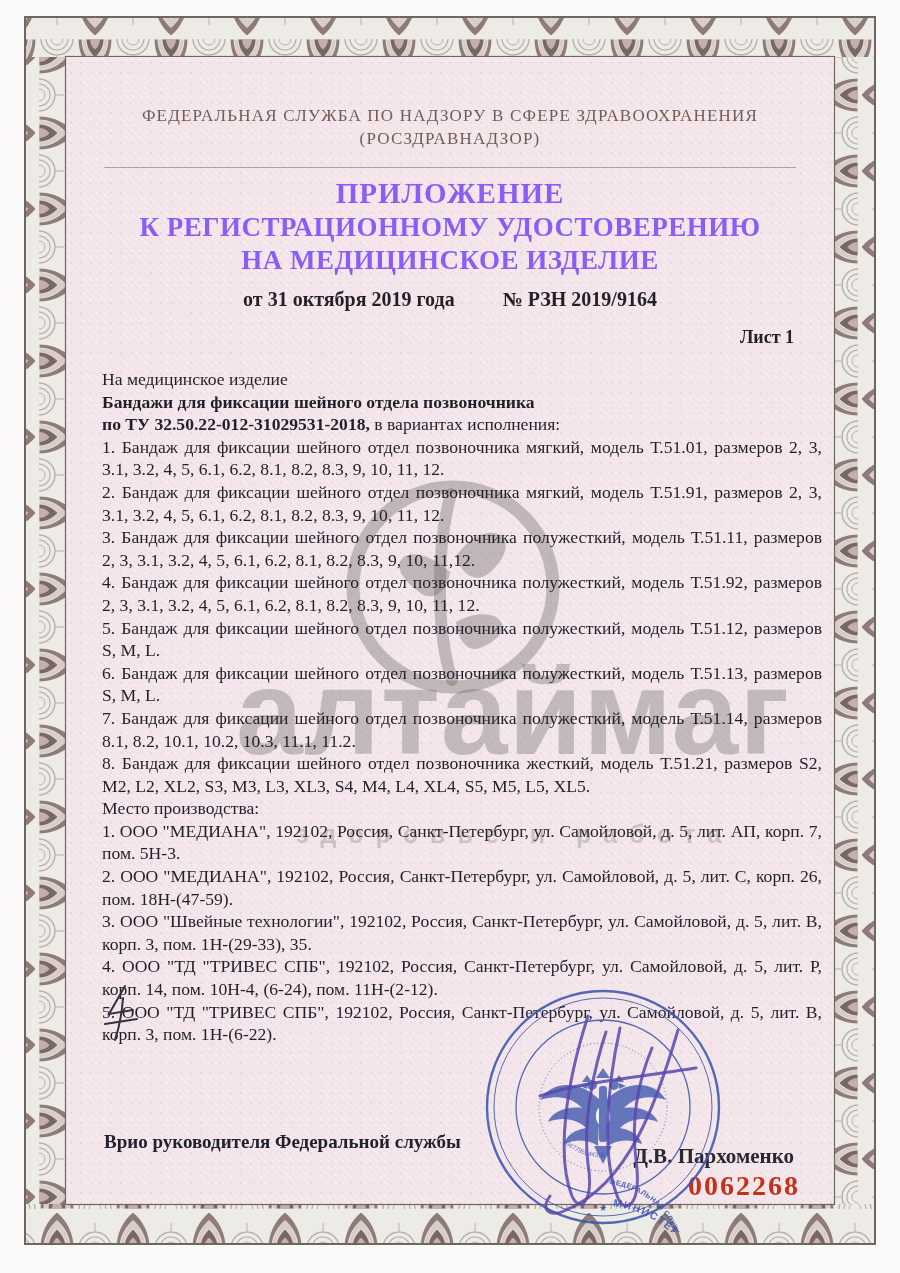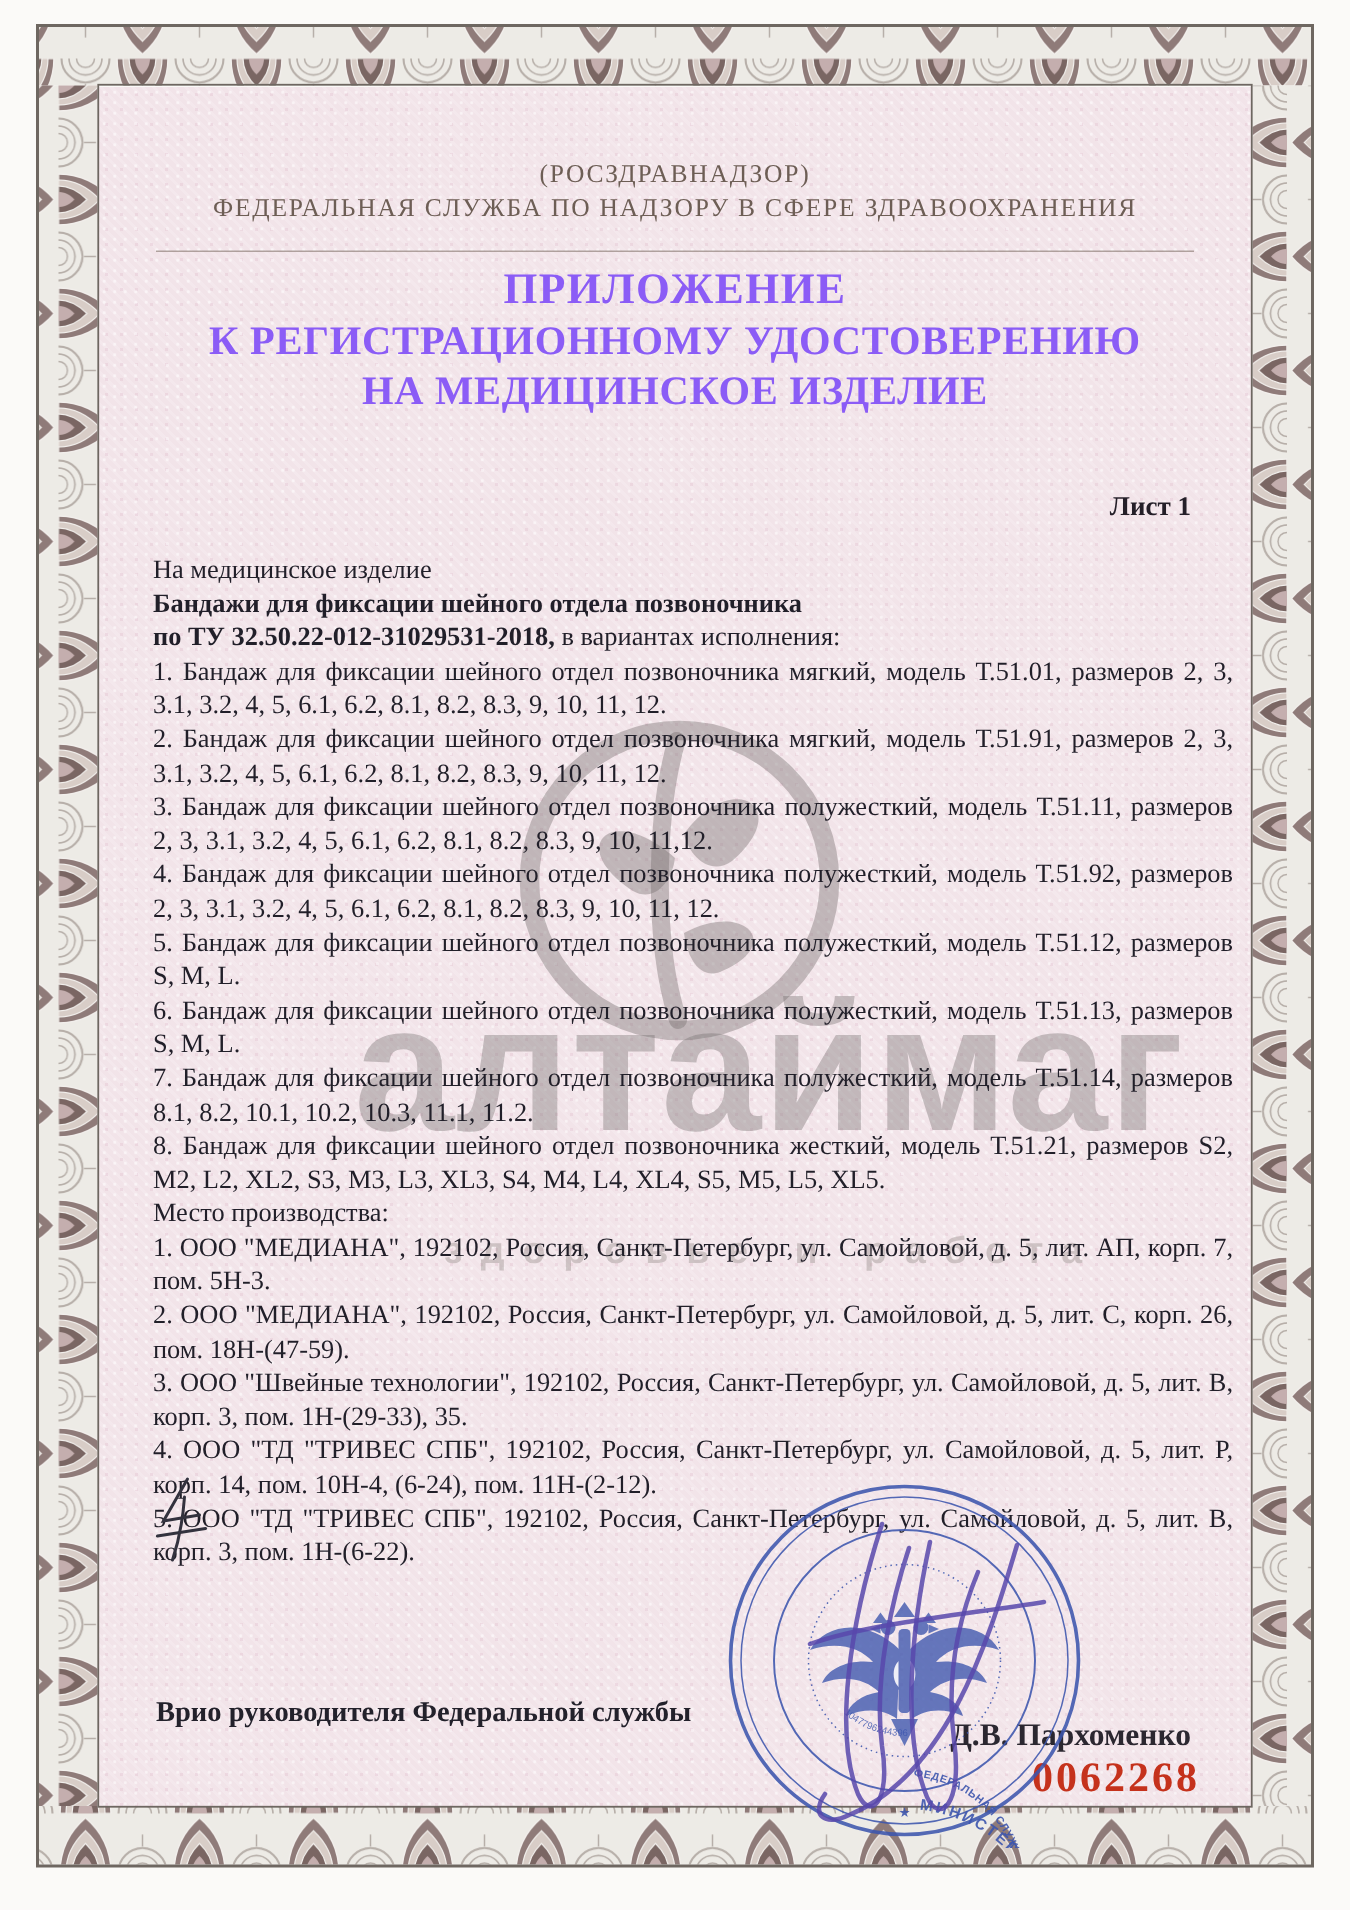--- a/index.html
+++ b/index.html
@@ -107,32 +107,36 @@
       <path d="M118,84 C150,40 192,66 150,102 C136,112 122,100 118,84 Z" fill="rgba(118,111,110,.40)" stroke="none"></path>
       <path d="M118,150 C158,128 186,158 142,176 C128,181 120,166 118,150 Z" fill="rgba(118,111,110,.40)" stroke="none"></path>
     </g>
   </svg>
   <div class="wm-word">алтаймаг</div>
   <div class="wm-tag">здоровье и работа</div>
 
   <div class="content">
 
     <div class="org">
+      <div>ФЕДЕРАЛЬНАЯ СЛУЖБА ПО НАДЗОРУ В СФЕРЕ ЗДРАВООХРАНЕНИЯ</div>
       <div>(РОСЗДРАВНАДЗОР)</div>
-      <div>ФЕДЕРАЛЬНАЯ СЛУЖБА ПО НАДЗОРУ В СФЕРЕ ЗДРАВООХРАНЕНИЯ</div>
     </div>
 
     <div class="divider"></div>
 
     <div class="title">
       <div class="t1">ПРИЛОЖЕНИЕ</div>
       <div class="t2">К РЕГИСТРАЦИОННОМУ УДОСТОВЕРЕНИЮ</div>
       <div class="t2">НА МЕДИЦИНСКОЕ ИЗДЕЛИЕ</div>
     </div>
 
+    <div class="meta-row">
+      <span>от  31 октября 2019 года</span>
+      <span>№  РЗН 2019/9164</span>
+    </div>
 
     <div class="sheet">Лист 1</div>
 
     <div class="body-text">
       <p>На медицинское изделие</p>
       <p class="b">Бандажи для фиксации шейного отдела позвоночника</p>
       <p><span class="b">по ТУ 32.50.22-012-31029531-2018,</span><span> в вариантах исполнения:</span></p>
       <p>1. Бандаж для фиксации шейного отдел позвоночника мягкий, модель Т.51.01, размеров 2, 3, 3.1, 3.2, 4, 5, 6.1, 6.2, 8.1, 8.2, 8.3, 9, 10, 11, 12.</p>
       <p>2. Бандаж для фиксации шейного отдел позвоночника мягкий, модель Т.51.91, размеров 2, 3, 3.1, 3.2, 4, 5, 6.1, 6.2, 8.1, 8.2, 8.3, 9, 10, 11, 12.</p>
       <p>3. Бандаж для фиксации шейного отдел позвоночника полужесткий, модель Т.51.11, размеров 2, 3, 3.1, 3.2, 4, 5, 6.1, 6.2, 8.1, 8.2, 8.3, 9, 10, 11,12.</p>

